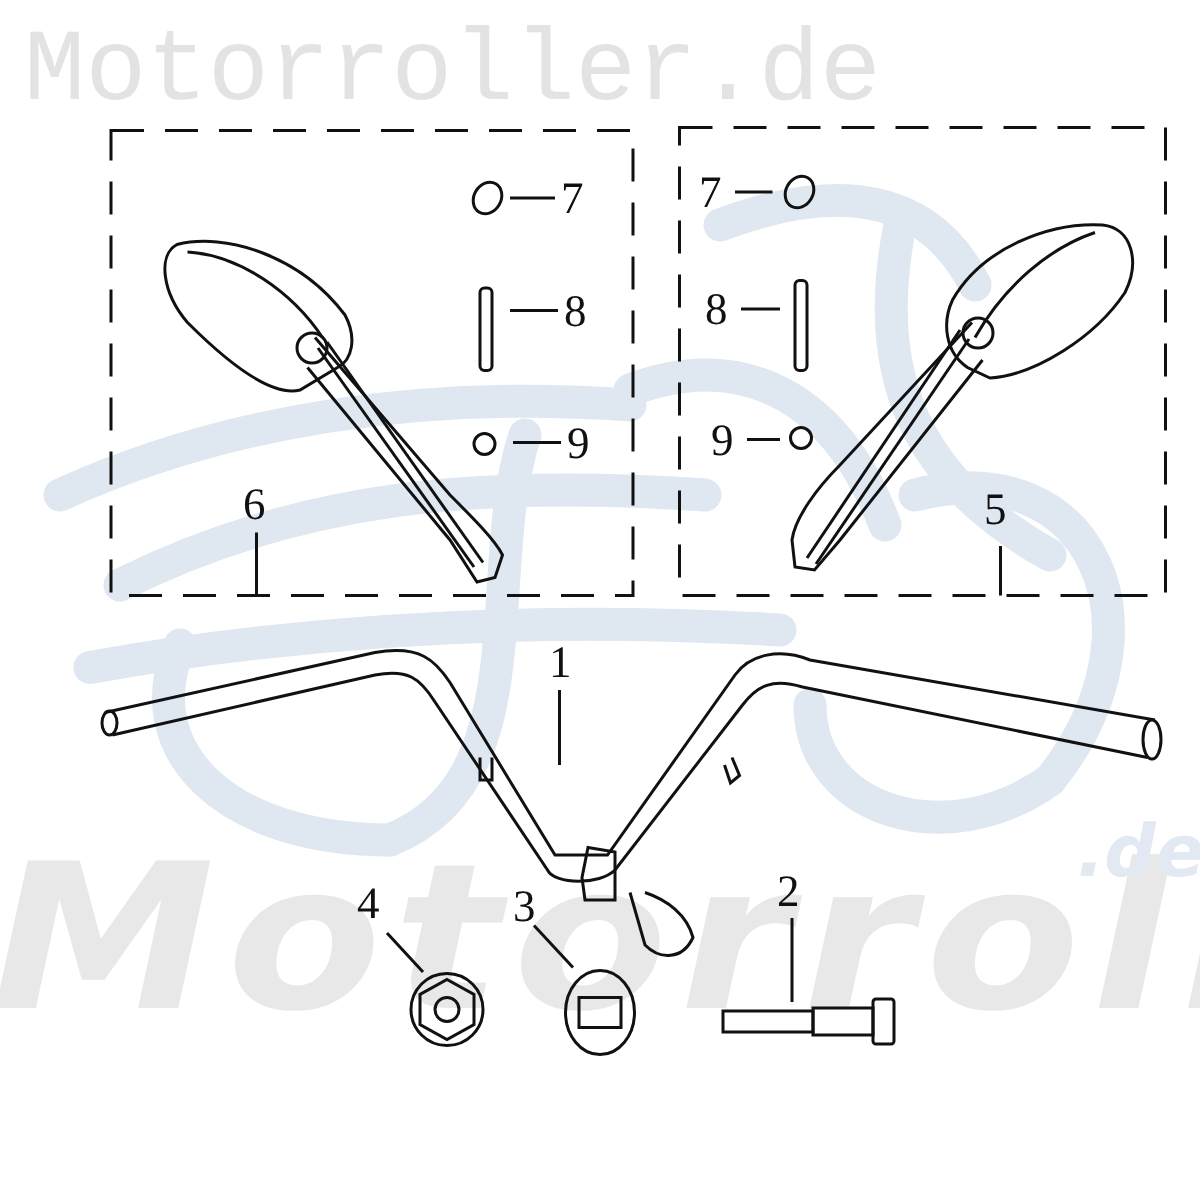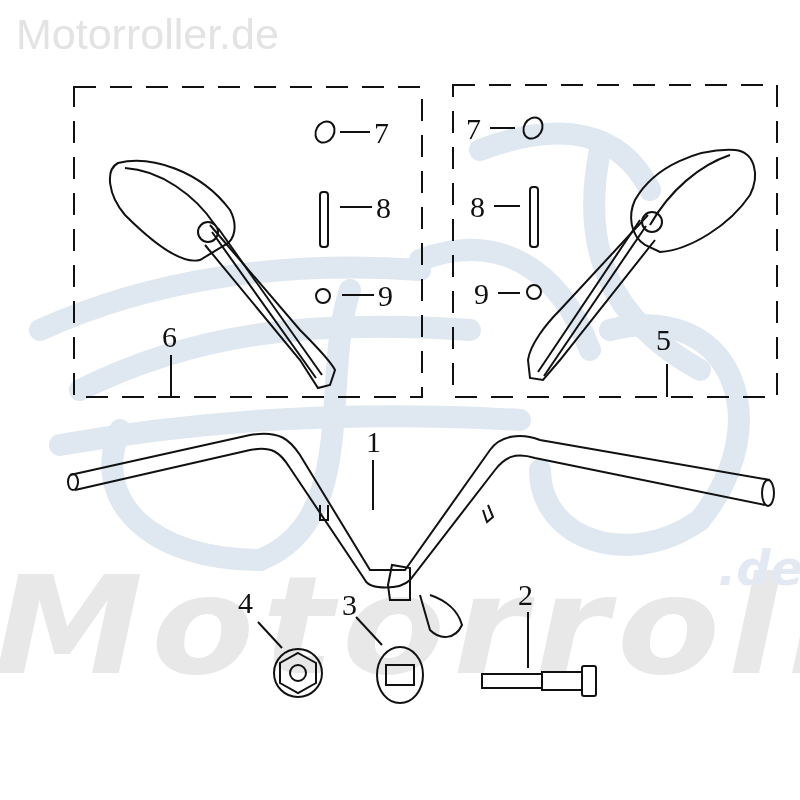--- a/index.html
+++ b/index.html
@@ -1,17 +1,17 @@
 <!DOCTYPE html>
 <html><head>
   <meta charset="utf-8">
   <style>
     html, body { margin: 0; padding: 0; background: #ffffff; }
     body { width: 800px; height: 800px; position: relative; overflow: hidden; font-family: "Liberation Serif", serif; }
-    .wm-top { position: absolute; left: 16px; top: 10px; font-family: Liberation Sans, sans-serif; font-size: 43px; color: #e3e3e3; letter-spacing: 0px; }
+    .wm-top { position: absolute; left: 16px; top: 10px; font-family: Liberation Mono, monospace; font-size: 68px; color: #e3e3e3; letter-spacing: 0px; }
     .wm-big { position: absolute; left: -6px; top: 548px; font-family: "DejaVu Sans", sans-serif; font-weight: bold; font-style: italic; font-size: 150px; color: #e8e8e8; letter-spacing: 8px; transform: scaleY(0.9); transform-origin: top left; white-space: nowrap; }
     .wm-de { position: absolute; left: 718px; top: 540px; font-family: "DejaVu Sans", sans-serif; font-weight: bold; font-style: italic; font-size: 48px; color: #e3e9f2; }
     svg.main { position: absolute; left: 0; top: 0; }
     .label { position: absolute; font-family: "Liberation Serif", serif; font-size: 30px; color: #111; line-height: 1; }
   </style>
 </head>
 <body>
 
 <div class="wm-top">Motorroller.de</div>
 

